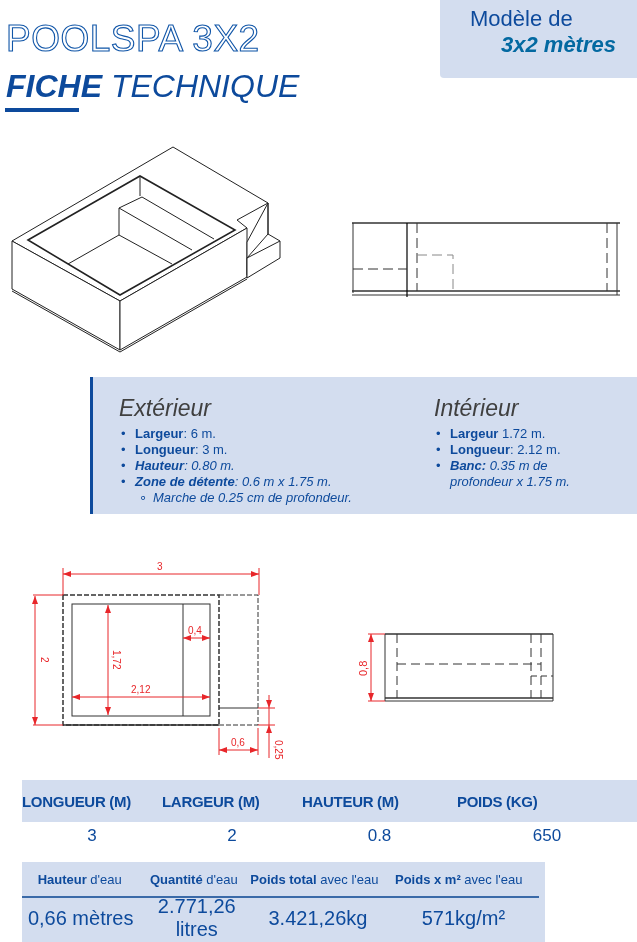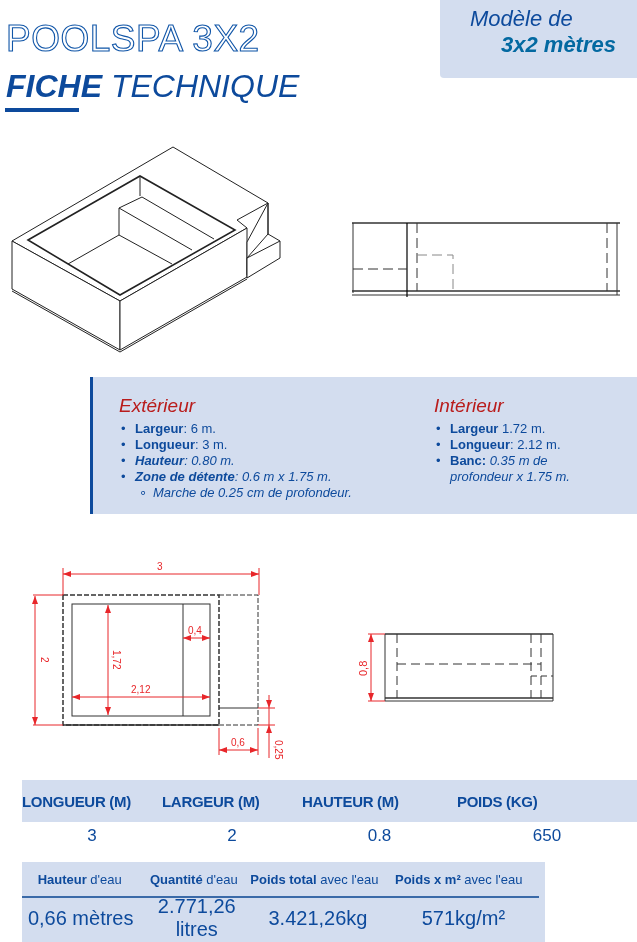--- a/index.html
+++ b/index.html
@@ -13,31 +13,31 @@
   }
   .title-sub { position: absolute; left: 6px; top: 68px; font-size: 32px; font-style: italic; color: #0d4a9c; }
   .title-sub b { font-weight: 900; }
   .title-sub span { font-weight: 300; }
   .title-rule { position: absolute; left: 5px; top: 108px; width: 74px; height: 4px; background: #0d4a9c; }
 
   .model-badge {
     position: absolute; left: 440px; top: 0; width: 197px; height: 78px;
     background: #d3ddef; border-bottom-left-radius: 4px; padding: 6px 0 0 30px;
   }
-  .model-badge .l1 { font-size: 22px; font-style: italic; font-weight: 300; color: #0d4a9c; line-height: 26px; }
+  .model-badge .l1 { font-size: 22px; font-weight: 300; color: #0d4a9c; line-height: 26px; }
   .model-badge .l2 { font-size: 22px; font-style: italic; font-weight: 900; color: #0369a1; line-height: 26px; margin-left: 31px; }
 
   .drawing { position: absolute; }
 
   .spec-box {
     position: absolute; left: 90px; top: 377px; width: 547px; height: 137px;
     background: #d3ddef; border-left: 3px solid #0d4a9c;
   }
   .spec-col { position: absolute; top: 18px; }
-  .spec-col h3 { font-size: 19px; font-style: italic; font-weight: 300; color: #b91c1c; margin-bottom: 4px; }
+  .spec-col h3 { font-size: 23px; font-style: italic; font-weight: 300; color: #404040; margin-bottom: 4px; }
   .spec-col ul { list-style: none; }
   .spec-col li { font-size: 13px; line-height: 16px; color: #0d4a9c; position: relative; padding-left: 16px; }
   .spec-col li::before { content: "•"; position: absolute; left: 2px; top: 0; }
   .spec-col li b { font-weight: 700; }
   .spec-col li i { font-weight: 300; }
   .spec-col li.sub { padding-left: 34px; font-style: italic; font-weight: 300; }
   .spec-col li.sub::before { content: "∘"; left: 20px; font-style: normal; }
   .spec-col li.cont { padding-left: 16px; font-style: italic; font-weight: 300; }
   .spec-col li.cont::before { content: ""; }
 
@@ -120,21 +120,21 @@
       <li><b style="font-style:italic">Hauteur</b><i>: 0.80 m.</i></li>
       <li><b style="font-style:italic">Zone de détente</b><i>: 0.6 m x 1.75 m.</i></li>
       <li class="sub">Marche de 0.25 cm de profondeur.</li>
     </ul>
   </div>
   <div class="spec-col" style="left:341px">
     <h3>Intérieur</h3>
     <ul>
       <li><b>Largeur</b><span> 1.72 m.</span></li>
       <li><b>Longueur</b><span>: 2.12 m.</span></li>
-      <li><b style="">Banc:</b><i> 0.35 m de</i></li>
+      <li><b style="font-style:italic">Banc:</b><i> 0.35 m de</i></li>
       <li class="cont">profondeur x 1.75 m.</li>
     </ul>
   </div>
 </div>
 
 <svg class="drawing" style="left:20px;top:560px" width="275" height="210" viewBox="0 0 275 210" fill="none" font-family="Liberation Sans, sans-serif" font-size="10">
   <g stroke="#333" stroke-width="1">
     <rect x="43" y="35" width="156" height="130" stroke-dasharray="5,2" stroke-width="1.5"></rect>
     <line x1="43" y1="165" x2="199" y2="165" stroke-width="1.5"></line>
     <rect x="52" y="44" width="138" height="112"></rect>

